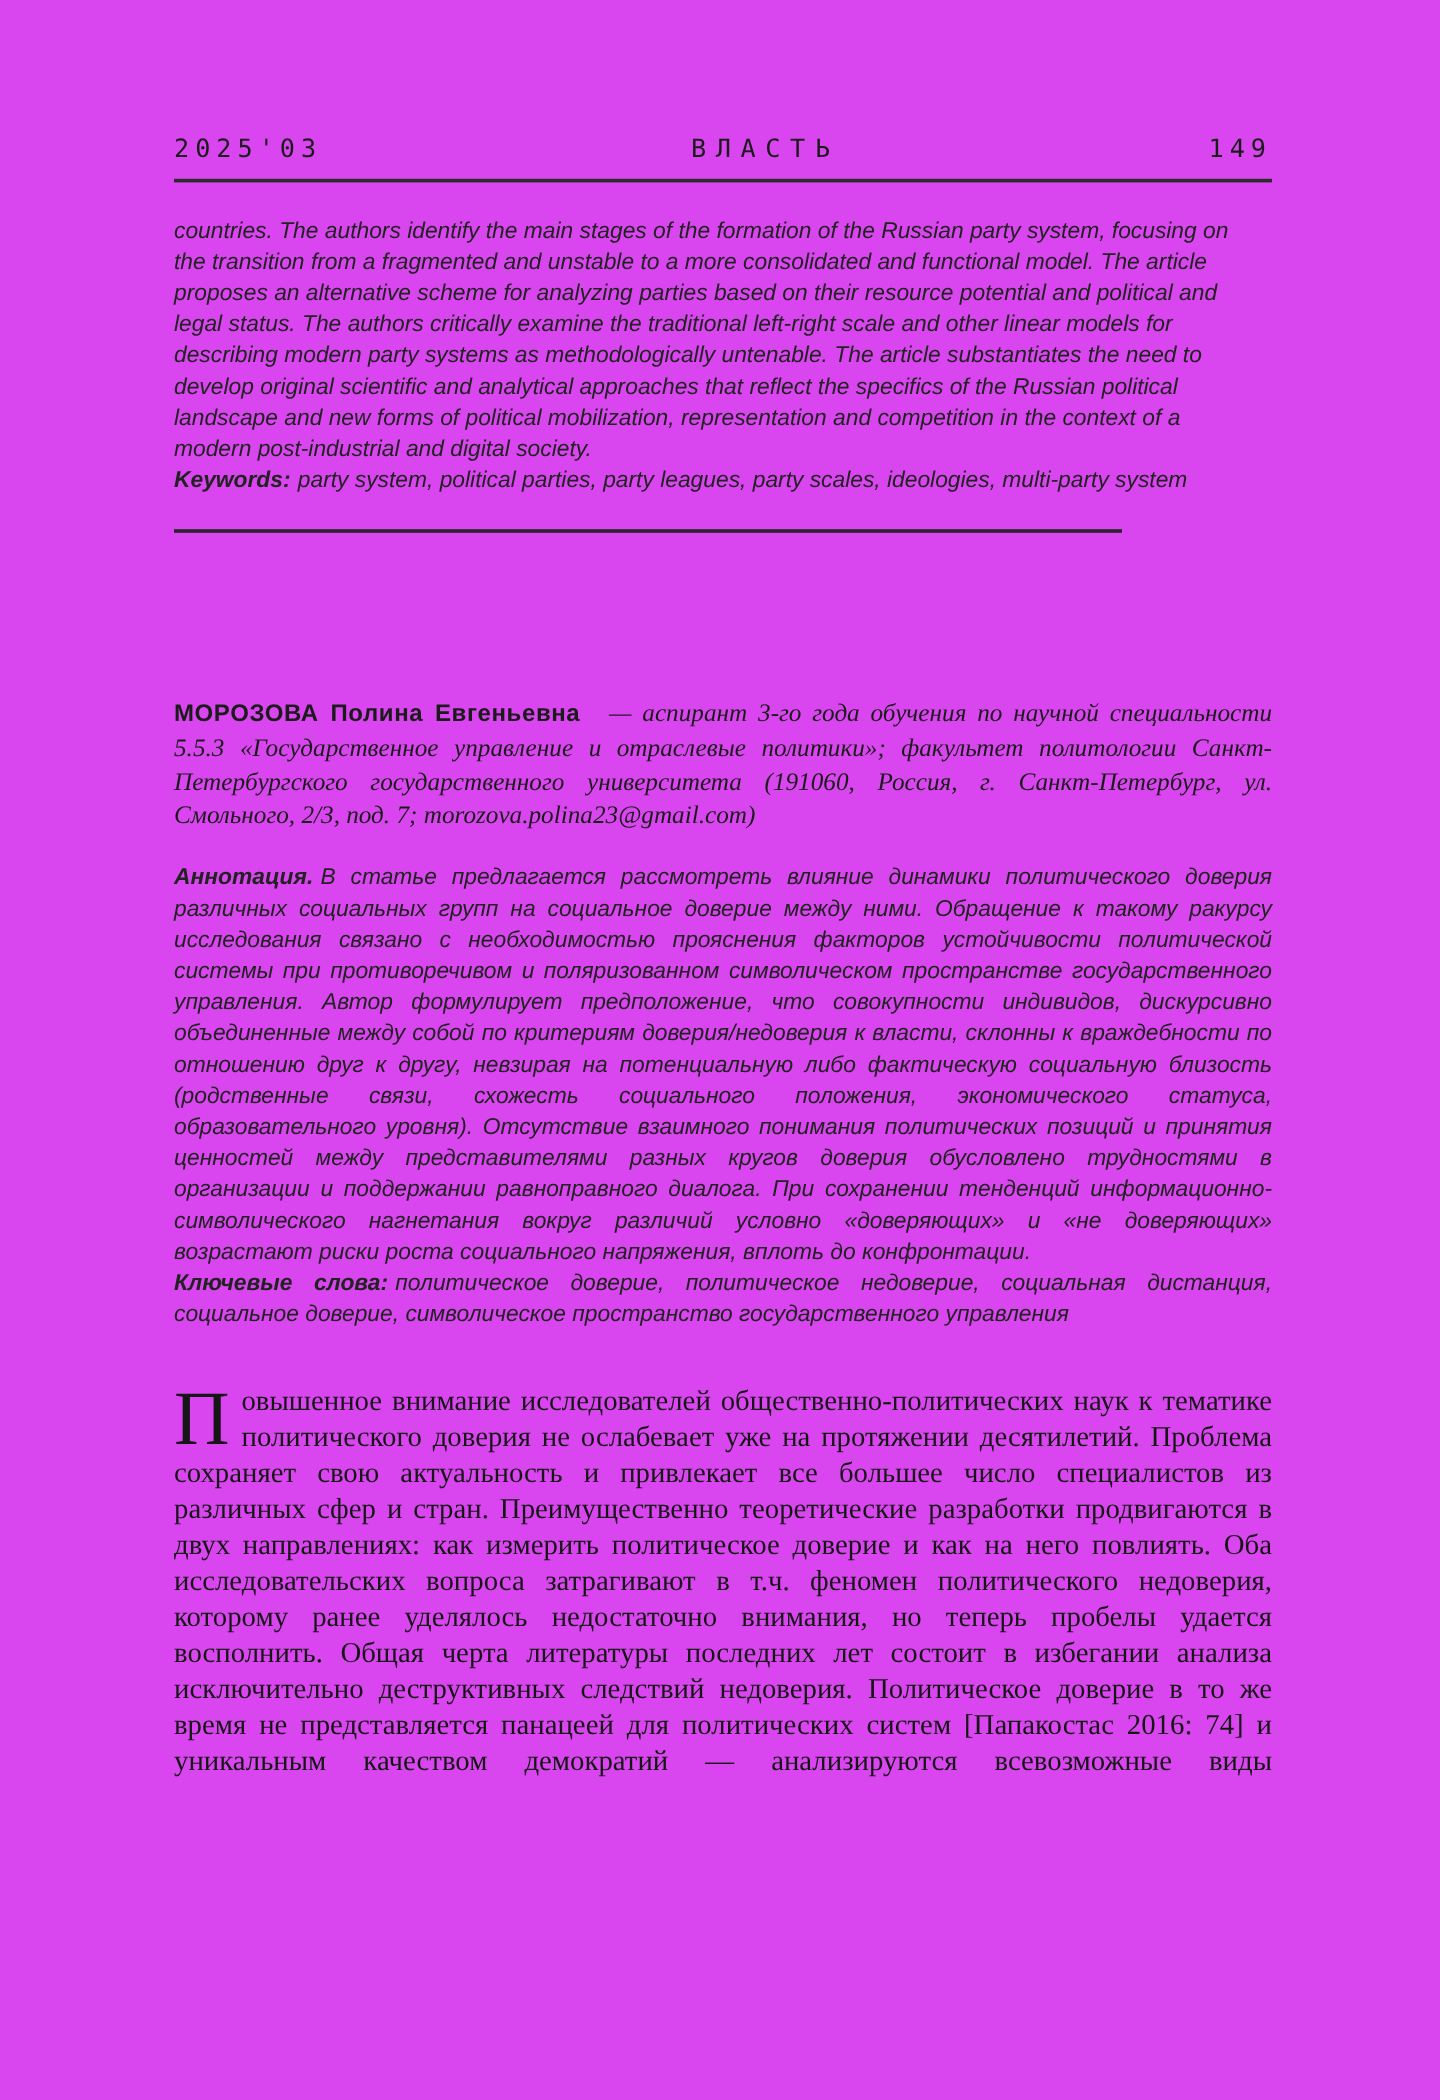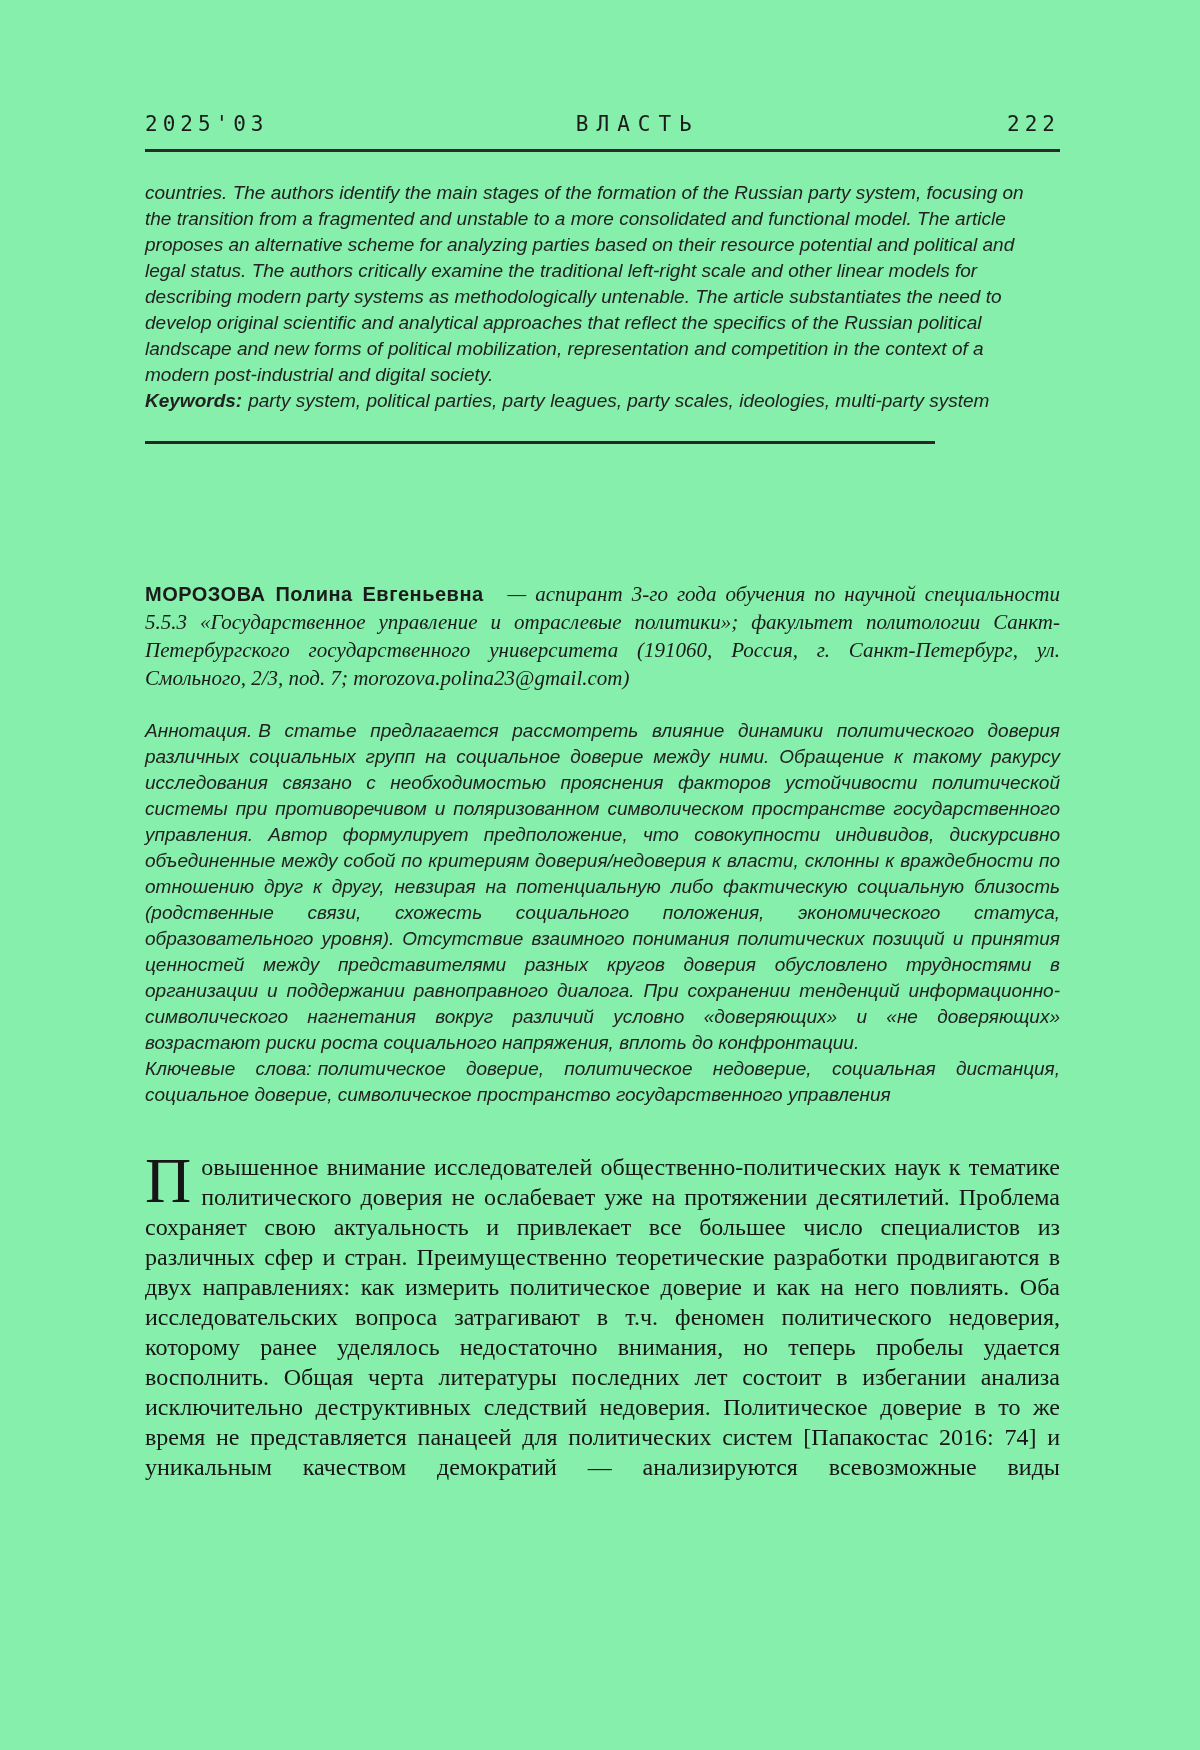--- a/index.html
+++ b/index.html
@@ -2,21 +2,21 @@
 <html><head>
 <meta charset="utf-8">
 <style>
   * { margin: 0; padding: 0; box-sizing: border-box; }
   html, body { background: #e8e8e8; }
   .page {
     position: relative;
     width: 1200px;
     height: 1750px;
     margin: 0 auto;
-    background: #86efac;
+    background: #d946ef;
     color: #1b1b1b;
     overflow: hidden;
     padding: 112px 140px 0 145px;
   }
   
   .header {
     display: flex;
     justify-content: space-between;
     align-items: baseline;
     font-family: "DejaVu Sans Mono", monospace;
@@ -81,21 +81,21 @@
   
   .annotation, .ru-keywords {
     font-family: "Liberation Sans", sans-serif;
     font-style: italic;
     font-size: 19px;
     line-height: 26px;
     text-align: justify;
     color: #222;
   }
   .annotation { margin-top: 26px; }
-  .annotation .ann-label, .ru-keywords .kw-label { font-weight: 400; margin-right: 6px; }
+  .annotation .ann-label, .ru-keywords .kw-label { font-weight: 700; margin-right: 6px; }
   
   .body-text {
     margin-top: 44px;
     font-family: "Liberation Serif", serif;
     font-size: 24px;
     line-height: 30px;
     text-align: justify;
     text-align-last: justify;
     word-spacing: 1.5px;
     color: #161616;
@@ -109,21 +109,21 @@
   }
 </style>
 </head>
 <body>
 
 <div class="page">
 
   <div class="header">
     <span class="issue">2025'03</span>
     <span class="journal">ВЛАСТЬ</span>
-    <span class="pageno">222</span>
+    <span class="pageno">149</span>
   </div>
 
   <div class="eng-block">
     <p class="eng-text">countries. The authors identify the main stages of the formation of the Russian party system, focusing on the transition from a fragmented and unstable to a more consolidated and functional model. The article proposes an alternative scheme for analyzing parties based on their resource potential and political and legal status. The authors critically examine the traditional left-right scale and other linear models for describing modern party systems as methodologically untenable. The article substantiates the need to develop original scientific and analytical approaches that reflect the specifics of the Russian political landscape and new forms of political mobilization, representation and competition in the context of a modern post-industrial and digital society.</p>
     <p class="eng-keywords"><b class="kw-label">Keywords:</b><span>party system, political parties, party leagues, party scales, ideologies, multi-party system</span></p>
   </div>
 
   <div class="divider"></div>
 
   <p class="author"><span class="author-name">МОРОЗОВА Полина Евгеньевна</span><span class="author-details">— аспирант 3-го года обучения по научной специальности 5.5.3 «Государственное управление и отраслевые политики»; факультет политологии Санкт-Петербургского государственного университета (191060, Россия, г. Санкт-Петербург, ул. Смольного, 2/3, под. 7; morozova.polina23@gmail.com)</span></p>

